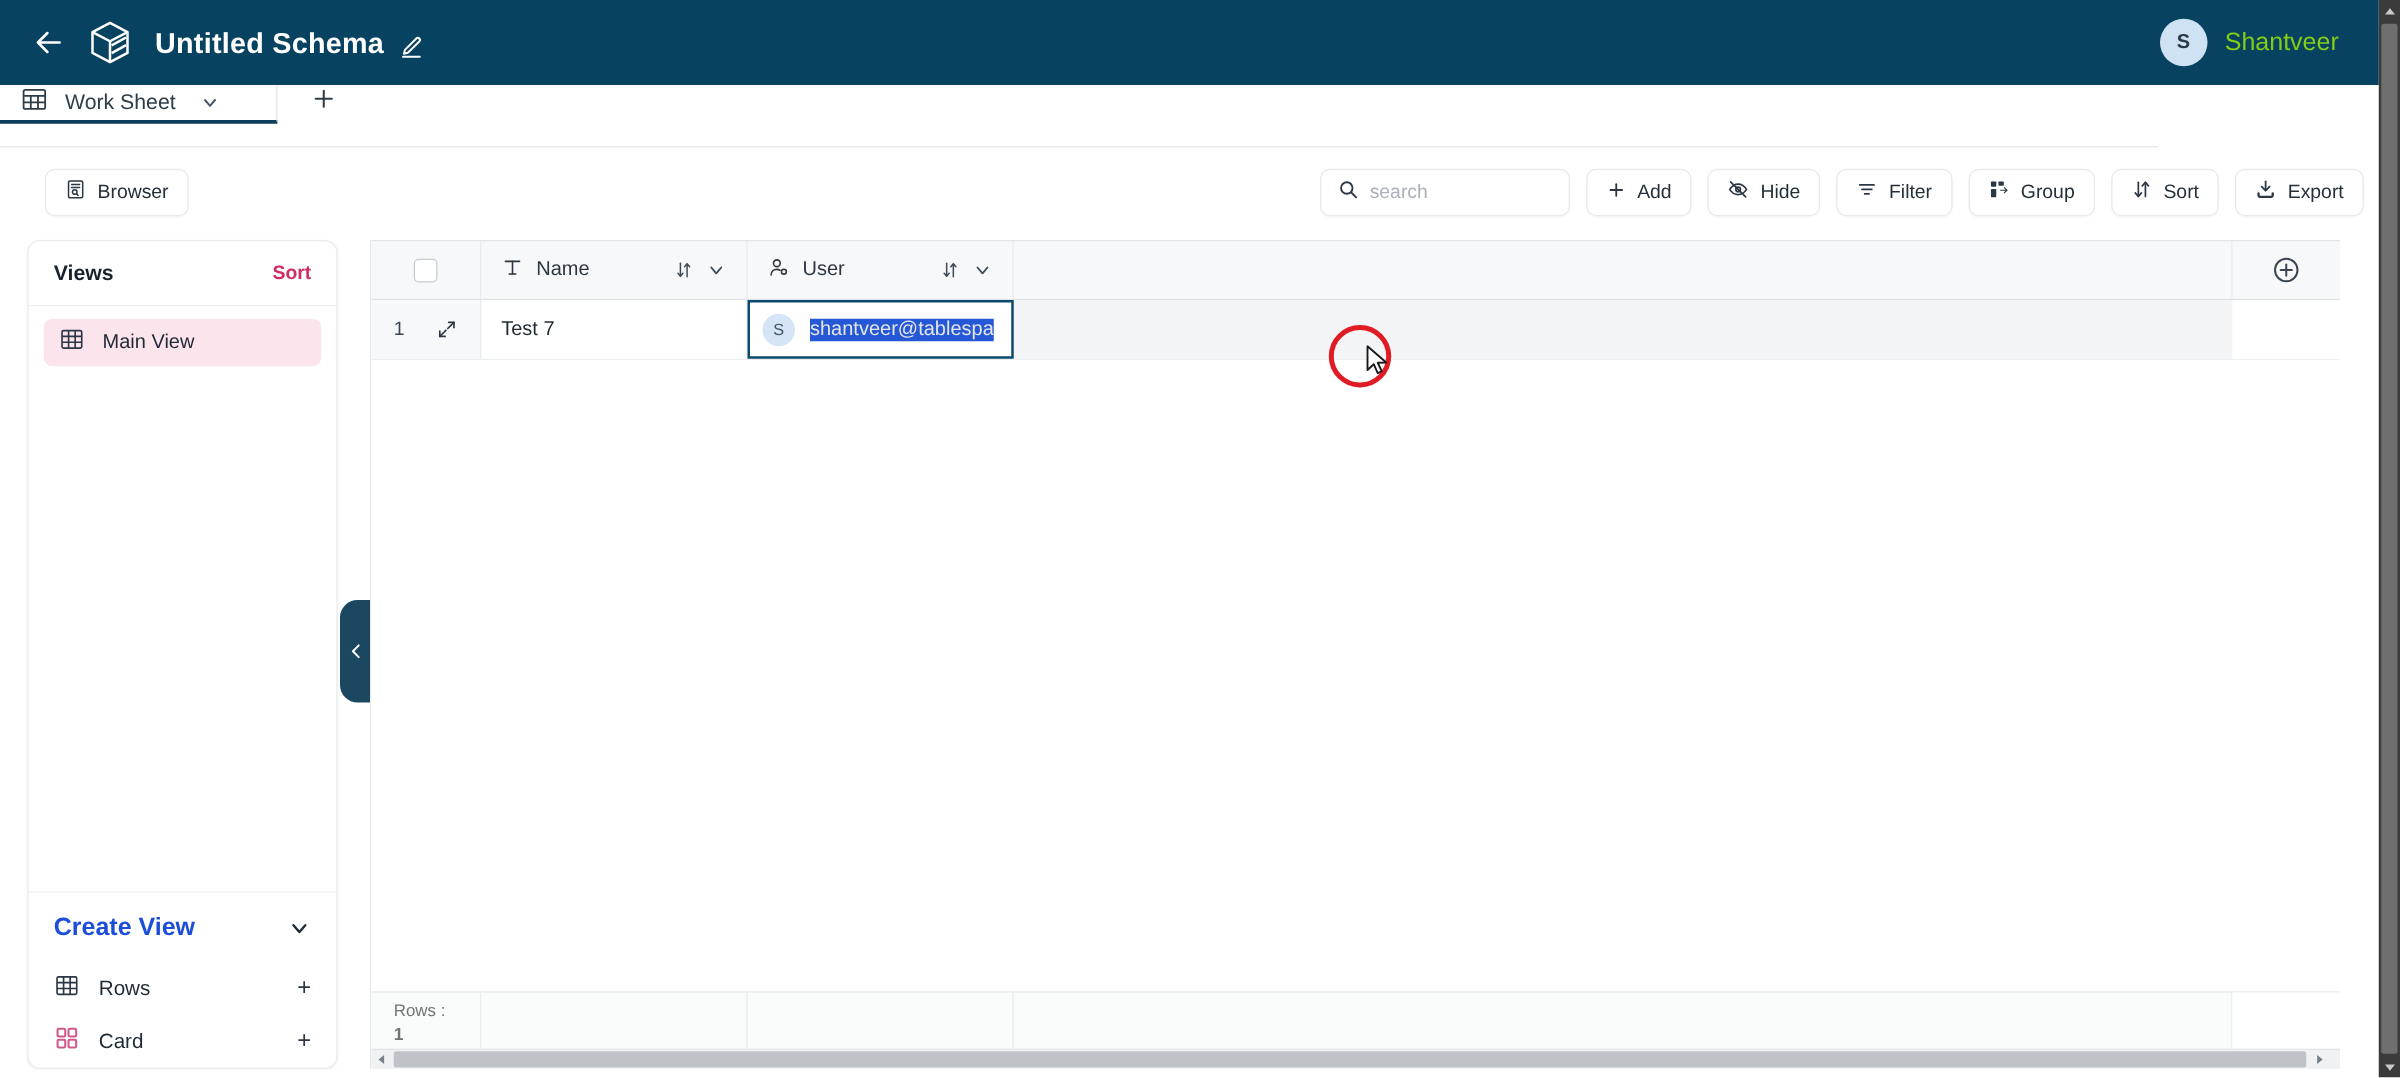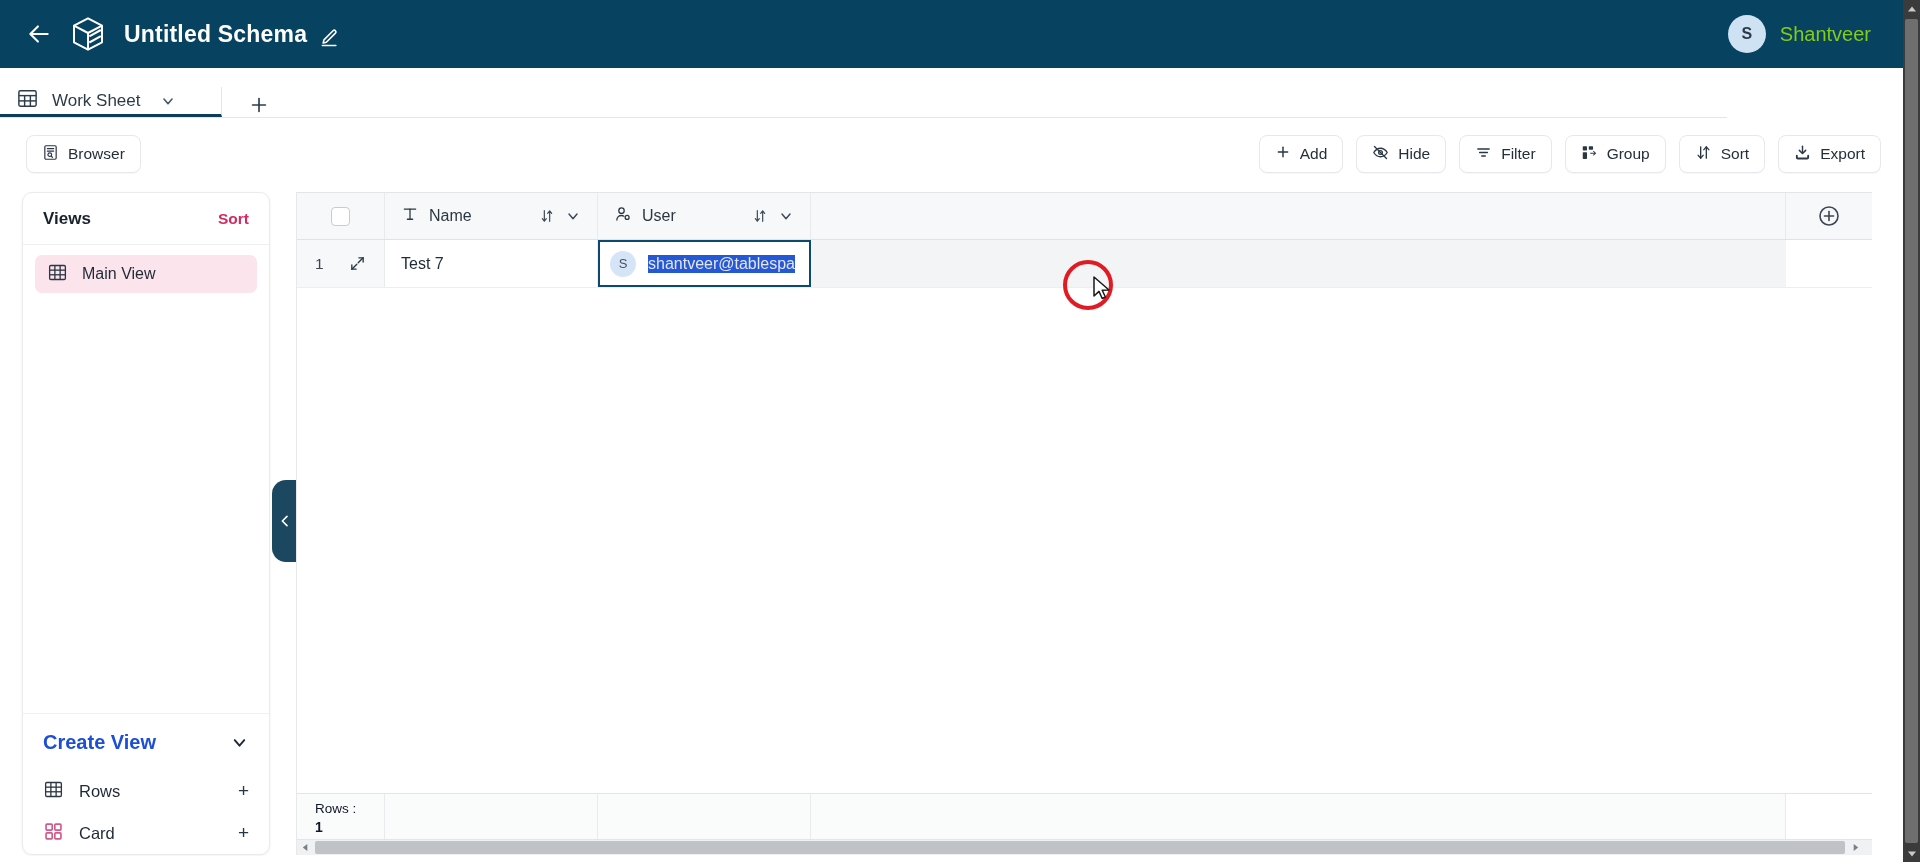--- a/index.html
+++ b/index.html
@@ -46,42 +46,42 @@
     font-size: 16px; font-weight: bold;
   }
   .user-name { color: #84cc16; font-size: 20px; }
 
   
   .tab-strip {
     position: absolute; top: 68px; left: 0;
     width: 1727px; height: 50px;
     background: #ffffff;
     border-bottom: 1px solid #e2e6ea;
-    display: flex; align-items: flex-end;
+    display: flex; align-items: flex-start;
   }
   .sheet-tab {
     width: 222px;
     display: flex; align-items: center; gap: 13px;
     padding: 0 16px;
     border-right: 1px solid #e2e6ea;
     border-bottom: 3px solid #0c3d5a;
     cursor: pointer;
   }
   .sheet-tab .tab-label { font-size: 17px; color: #2d3c49; }
   .tab-caret { margin-left: 6px; color: #46586a; display: flex; }
   .add-tab-btn {
     width: 74px;
     display: flex; align-items: center; justify-content: center;
     cursor: pointer; color: #2d3c49;
     border-bottom: 1px solid transparent;
   }
 
   
   .toolbar {
-    position: absolute; top: 126px; left: 2px;
+    position: absolute; top: 126px; left: 12px;
     width: 1903px; height: 56px;
     display: flex; align-items: center;
     padding: 0 24px;
   }
   .pill-btn {
     height: 38px; border: 1px solid #e6e8ec; border-radius: 8px;
     background: #ffffff;
     display: inline-flex; align-items: center; gap: 9px;
     padding: 0 15px; font-size: 15.5px; color: #252f3a;
     cursor: pointer; box-shadow: 0 1px 1px rgba(16,24,40,.03);
@@ -223,21 +223,21 @@
     border-radius: 50%; z-index: 9; pointer-events: none;
   }
   .mouse-cursor { position: absolute; z-index: 10; pointer-events: none; }
 
   
   .grid-footer {
     display: flex; height: 46px; background: #fafbfb;
     border-top: 1px solid #e1e5e8;
   }
   .footer-rows {
-    width: 88px; padding: 6px 18px 0; font-size: 13.5px; color: #0f172a;
+    width: 88px; padding: 6px 18px 0; font-size: 13.5px; color: #737373;
     border-right: 1px solid #e8ebed; line-height: 1.35;
   }
   .footer-rows b { font-size: 14px; }
   .footer-cell { width: 213px; border-right: 1px solid #e8ebed; }
   .footer-fill { flex: 1; border-right: 1px solid #e8ebed; }
   .footer-tail { width: 86px; background: #fff; }
 
   .hscroll-track {
     height: 16px; background: #f0f1f2;
     display: flex; align-items: center; border-top: 1px solid #e3e6e8;
@@ -328,20 +328,29 @@
         <line x1="7.5" y1="6.5" x2="16.5" y2="6.5"></line>
         <line x1="7.5" y1="10" x2="16.5" y2="10"></line>
         <circle cx="11" cy="15" r="2.6"></circle>
           <line x1="13" y1="17" x2="14.8" y2="18.8"></line>
       </svg>
     </span>
     <span>Browser</span>
   </div>
 
   <div class="toolbar-right">
+    <div class="search-box">
+      <span>
+        <svg width="17" height="17" viewBox="0 0 24 24" fill="none" stroke="#2b3744" stroke-width="2.1" stroke-linecap="round">
+            <circle cx="10.5" cy="10.5" r="6.5"></circle>
+            <line x1="15.5" y1="15.5" x2="21" y2="21"></line>
+          </svg>
+      </span>
+      <input type="text" value="" placeholder="search" style="">
+    </div>
 
     <div class="pill-btn">
       <span>
         <svg width="16" height="16" viewBox="0 0 24 24" fill="none" stroke="#2b3744" stroke-width="2.2" stroke-linecap="round">
             <line x1="12" y1="5" x2="12" y2="19"></line>
             <line x1="5" y1="12" x2="19" y2="12"></line>
           </svg>
       </span>
       <span>Add</span>
     </div>

